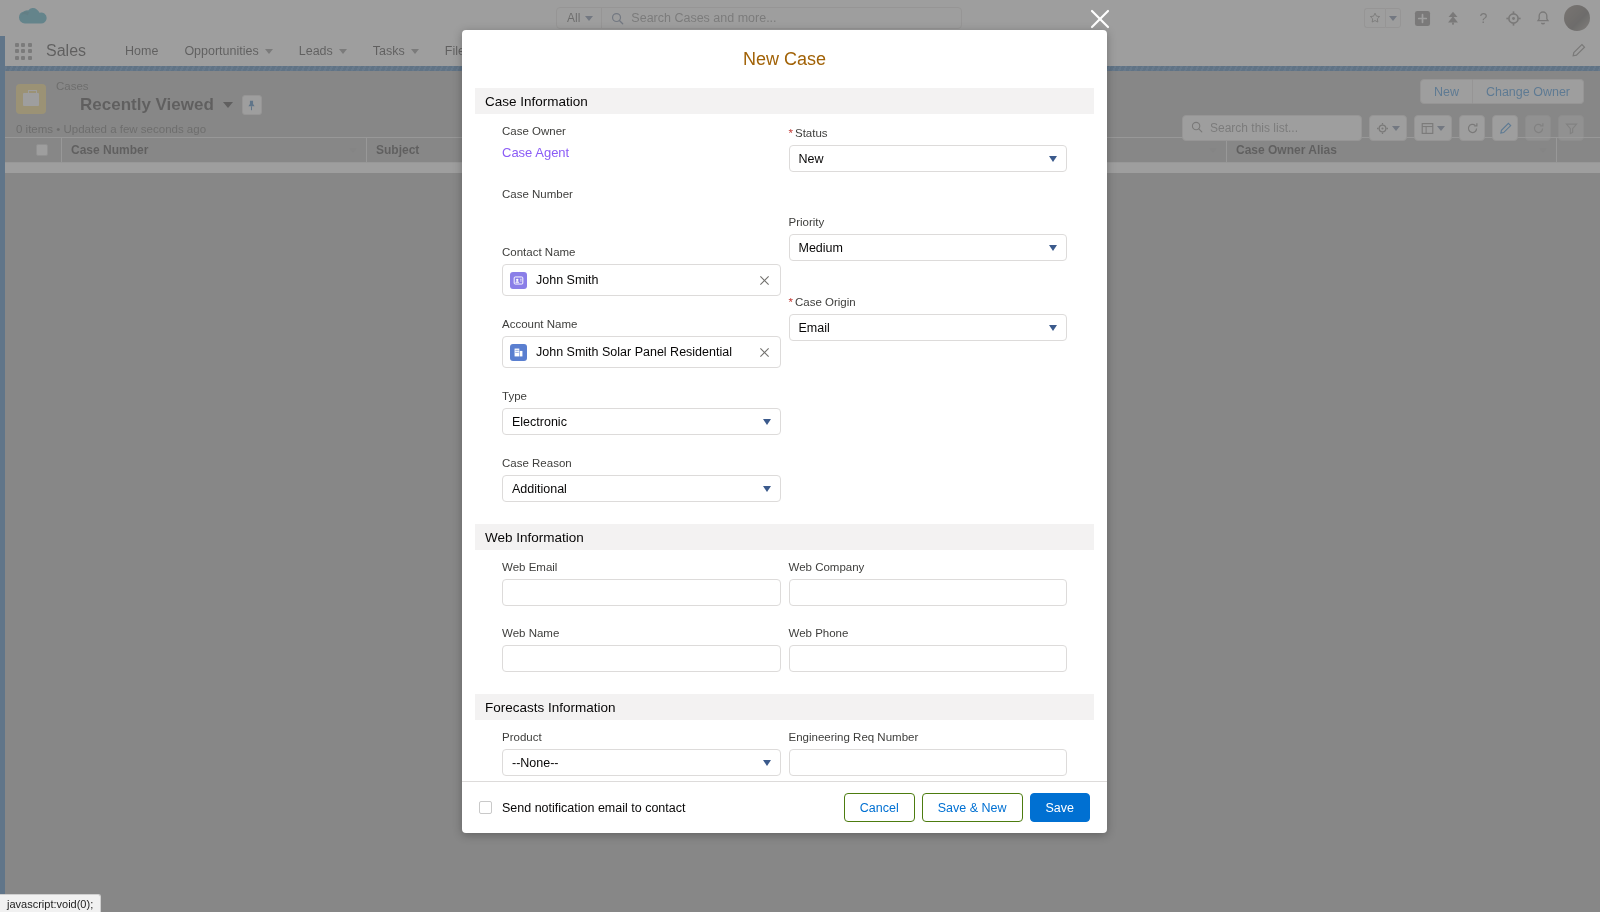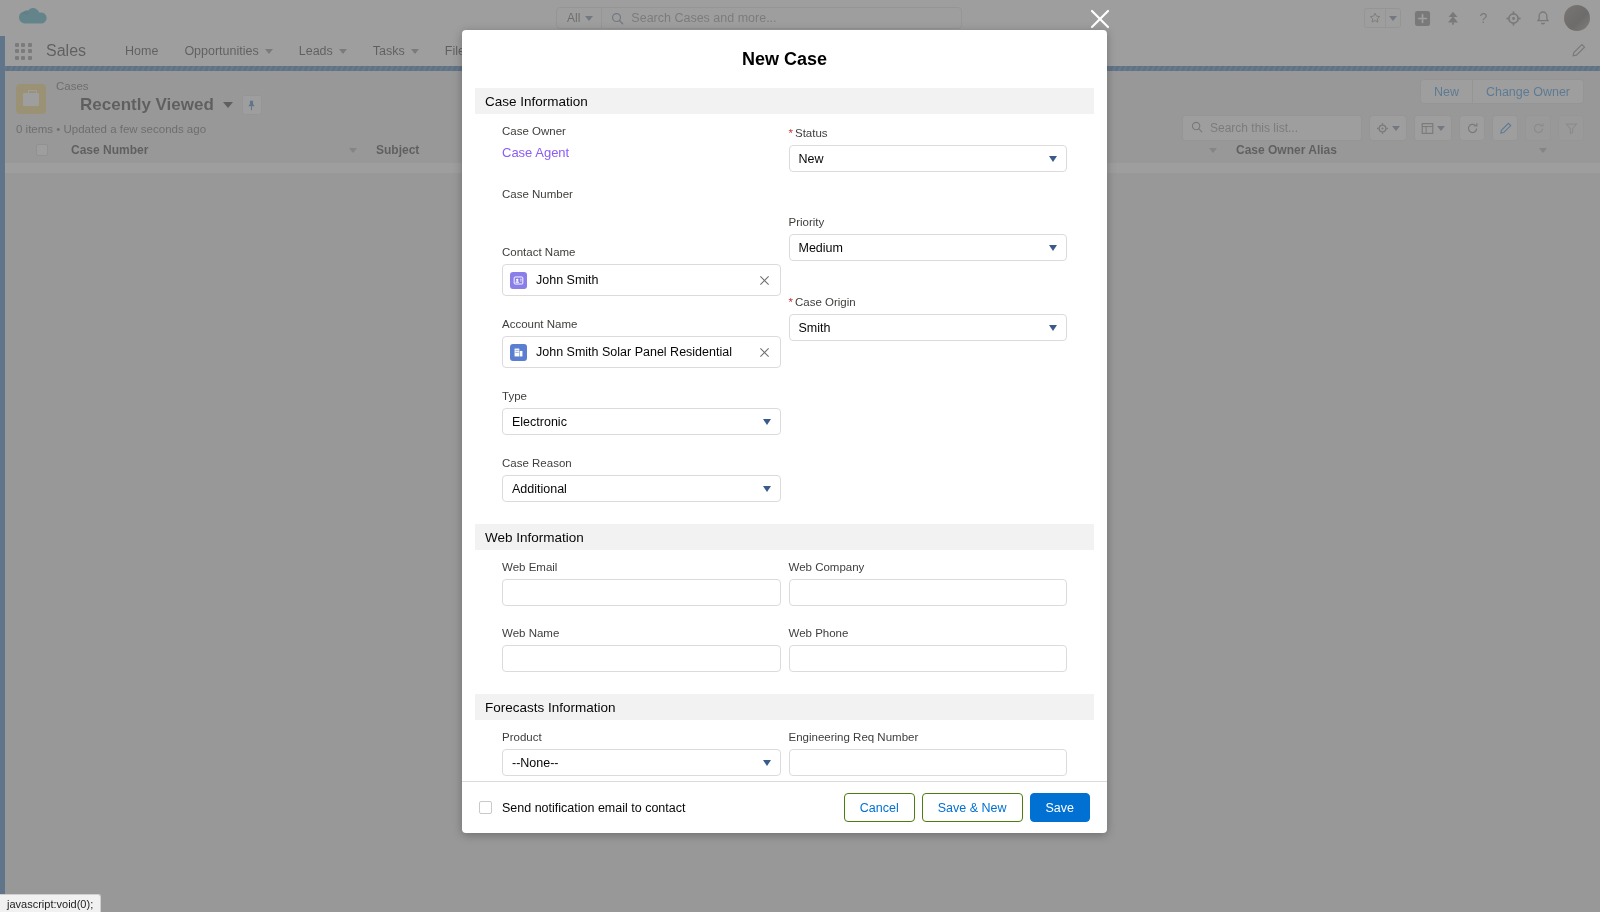--- a/index.html
+++ b/index.html
@@ -5,21 +5,21 @@
   * { box-sizing: border-box; margin: 0; padding: 0; }
   html, body {
     width: 1600px; height: 912px;
     font-family: "Liberation Sans", sans-serif;
     overflow: hidden;
     background: #fff;
   }
   #app { position: relative; width: 1600px; height: 912px; }
 
   
-  .bg { position: absolute; inset: 0; background: #e5e5e5; }
+  .bg { position: absolute; inset: 0; background: #a3a3a3; }
 
   .global-header {
     height: 36px; background: #fff;
     display: flex; align-items: center;
     padding: 0 10px;
     position: relative;
   }
   .gh-logo { width: 44px; height: 30px; display: flex; align-items: center; justify-content: center; }
   .cloud-logo { width: 34px; height: 24px; position: relative; }
   .cloud-logo svg { display: block; }
@@ -110,21 +110,21 @@
 
   
   .overlay { position: absolute; inset: 0; background: rgba(126,126,126,.75); }
   .close-x { position: absolute; left: 1088px; top: 7px; width: 24px; height: 24px; cursor: pointer; }
 
   .modal { position: absolute; left: 462px; top: 30px; width: 645px; height: 803px;
     background: #fff; border-radius: 4px; box-shadow: 0 2px 10px rgba(0,0,0,.28);
     display: flex; flex-direction: column; overflow: hidden; }
   .modal-head { height: 58px; display: flex; align-items: center; justify-content: center;
     flex: 0 0 auto; }
-  .modal-title { font-size: 18px; color: #000000; font-weight: 700; }
+  .modal-title { font-size: 18px; color: #a16207; font-weight: 400; }
   .modal-body { flex: 1 1 auto; overflow: hidden; padding: 0 0 0 0; position: relative; }
   .modal-scroll { height: 100%; overflow: hidden; padding-bottom: 4px; }
 
   .section-head { background: #f3f2f2; height: 26px; display: flex; align-items: center;
     padding: 0 10px; margin: 0 13px; font-size: 13.5px; color: #080707; }
   .sec-gap { height: 12px; }
 
   .form-grid { display: grid; grid-template-columns: 1fr 1fr; column-gap: 8px;
     padding: 9px 40px 0 40px; }
   .col { display: flex; flex-direction: column; }
@@ -515,21 +515,21 @@
                 <span>Medium</span>
                 <span class="select-caret"></span>
               </div>
             </div>
 
             <div class="field" style="margin-top:23px">
               <div class="flabel">
                 <span class="req">*</span><span>Case Origin</span>
               </div>
               <div class="select-box">
-                <span>Smith</span>
+                <span>Email</span>
                 <span class="select-caret"></span>
               </div>
             </div>
           </div>
         </div>
 
         <div class="sec-gap"></div>
 
         <div class="section-head">
           <span>Web Information</span>

